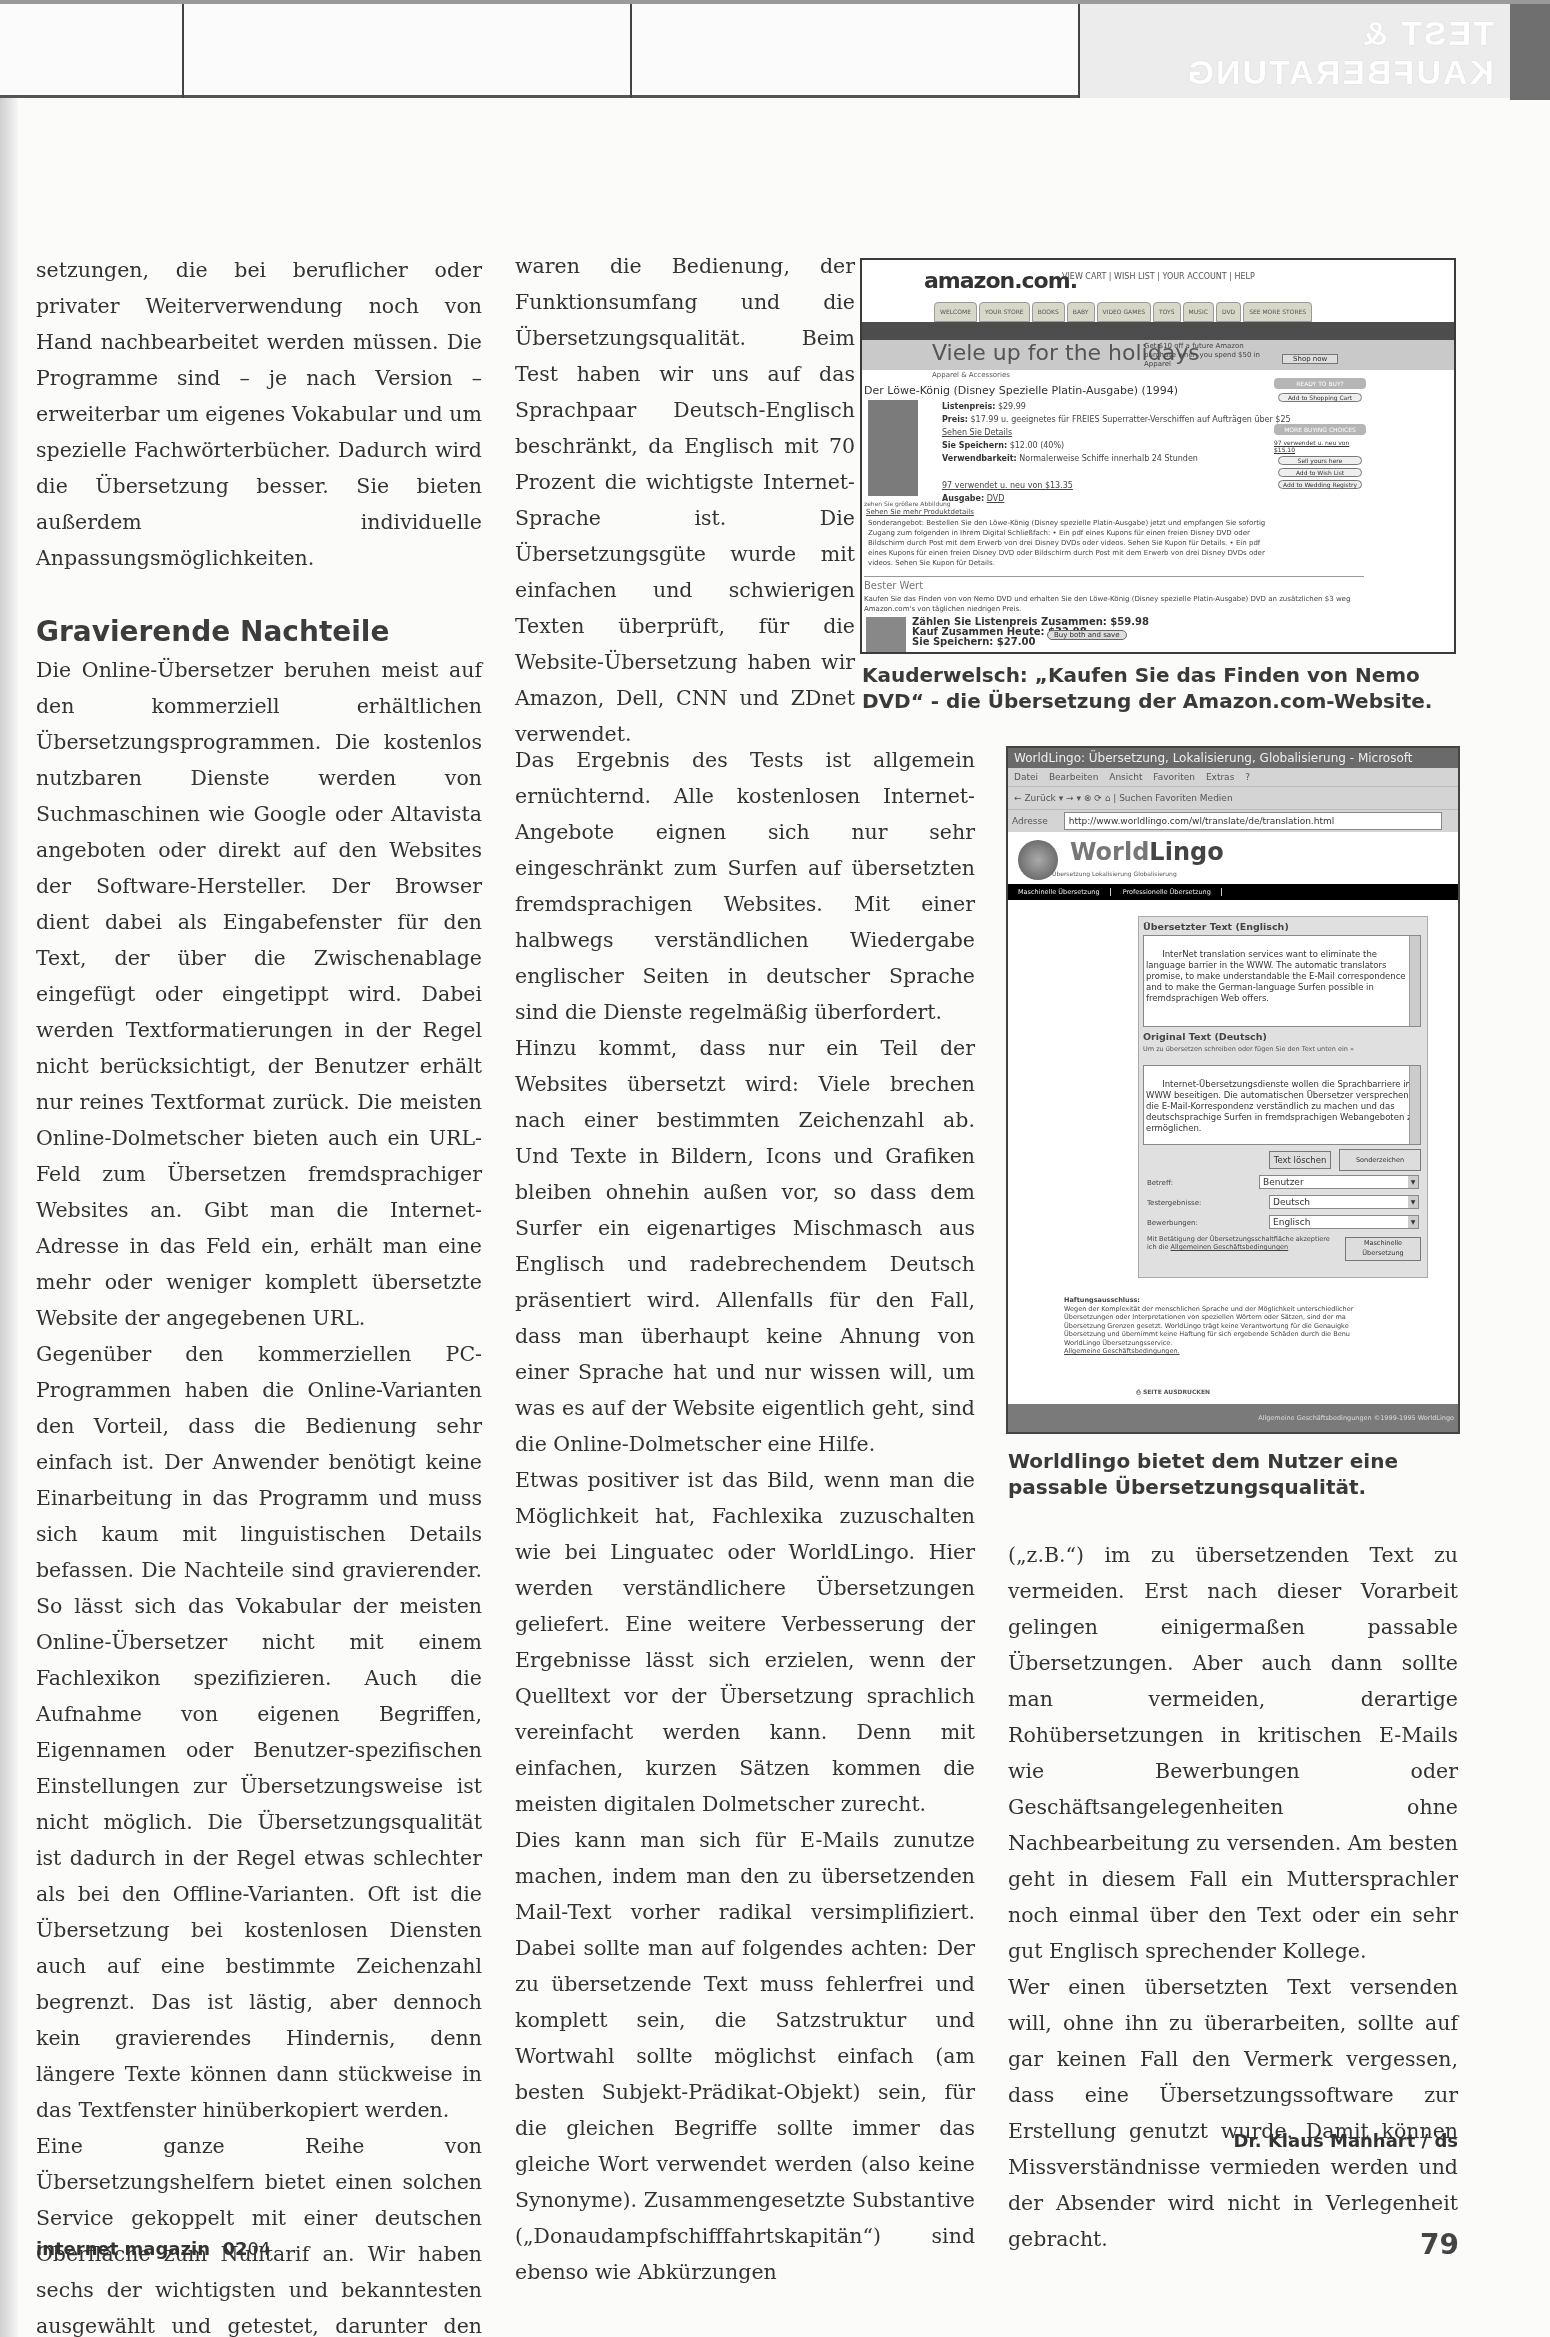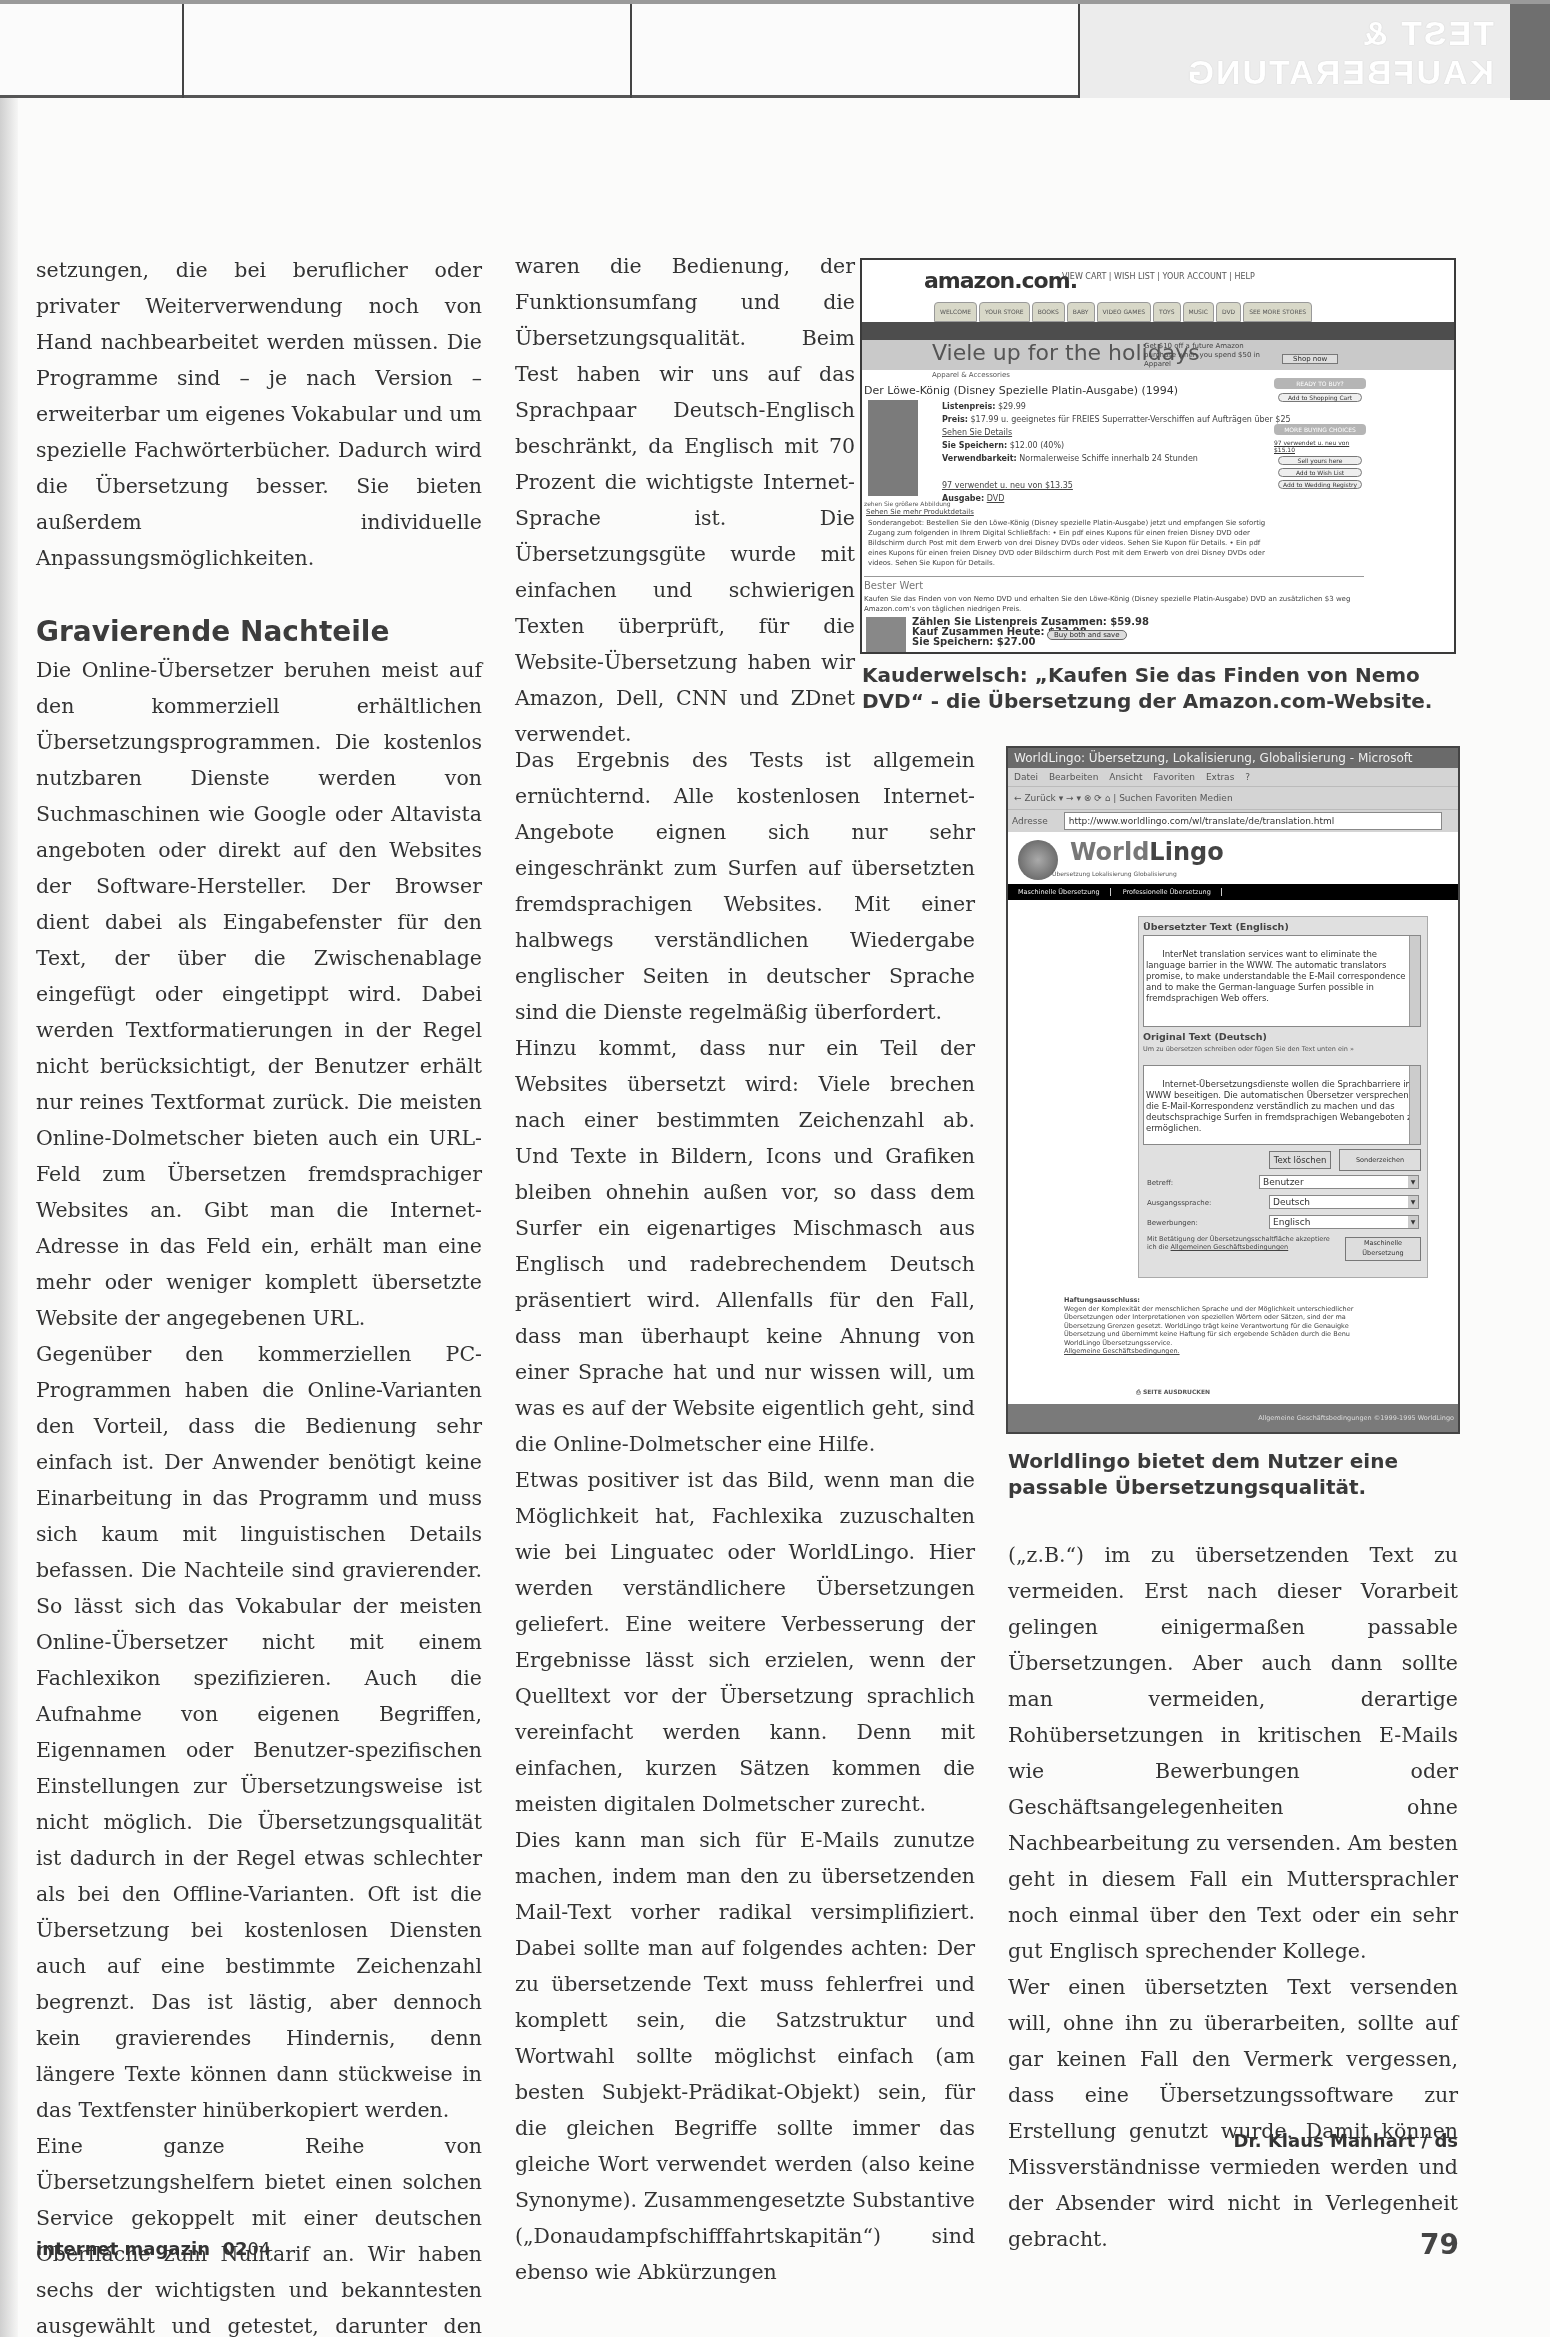--- a/index.html
+++ b/index.html
@@ -225,21 +225,21 @@
     <div class="wl-label" style="left:4px;top:114px;">Original Text (Deutsch)</div>
     <div class="wl-hint" style="left:4px;top:128px;width:280px;">Um zu übersetzen schreiben oder fügen Sie den Text unten ein »</div>
     <div class="wl-textarea" style="left:4px;top:148px;width:278px;height:80px;">
       <span>Internet-Übersetzungsdienste wollen die Sprachbarriere im WWW beseitigen. Die automatischen Übersetzer versprechen, die E-Mail-Korrespondenz verständlich zu machen und das deutschsprachige Surfen in fremdsprachigen Webangeboten zu ermöglichen.</span>
       <div class="wl-scroll"></div>
     </div>
     <div class="wl-btn" style="left:130px;top:234px;width:60px;height:16px;line-height:16px;">Text löschen</div>
     <div class="wl-btn" style="left:200px;top:232px;width:80px;height:20px;font-size:6.5px;line-height:20px;">Sonderzeichen</div>
     <div class="wl-sel-label" style="left:8px;top:262px;">Betreff:</div>
     <div class="wl-select" style="left:120px;top:258px;width:160px;height:14px;"><span>Benutzer</span><span class="arr">▼</span></div>
-    <div class="wl-sel-label" style="left:8px;top:282px;">Ausgangssprache:</div>
+    <div class="wl-sel-label" style="left:8px;top:282px;">Testergebnisse:</div>
     <div class="wl-select" style="left:130px;top:278px;width:150px;height:14px;"><span>Deutsch</span><span class="arr">▼</span></div>
     <div class="wl-sel-label" style="left:8px;top:302px;">Bewerbungen:</div>
     <div class="wl-select" style="left:130px;top:298px;width:150px;height:14px;"><span>Englisch</span><span class="arr">▼</span></div>
     <div class="wl-terms" style="left:8px;top:318px;width:190px;"><span>Mit Betätigung der Übersetzungsschaltfläche akzeptiere ich die</span> <u>Allgemeinen Geschäftsbedingungen</u></div>
     <div class="wl-btn" style="left:206px;top:320px;width:74px;height:22px;font-size:6.5px;line-height:10px;">Maschinelle Übersetzung</div>
   </div>
   <div class="wl-disclaimer">
     <b>Haftungsausschluss:</b>
     <div style="white-space:normal;width:300px;">Wegen der Komplexität der menschlichen Sprache und der Möglichkeit unterschiedlicher Übersetzungen oder Interpretationen von speziellen Wörtern oder Sätzen, sind der ma Übersetzung Grenzen gesetzt. WorldLingo trägt keine Verantwortung für die Genauigke Übersetzung und übernimmt keine Haftung für sich ergebende Schäden durch die Benu WorldLingo Übersetzungsservice.</div>
     <u>Allgemeine Geschäftsbedingungen.</u>

